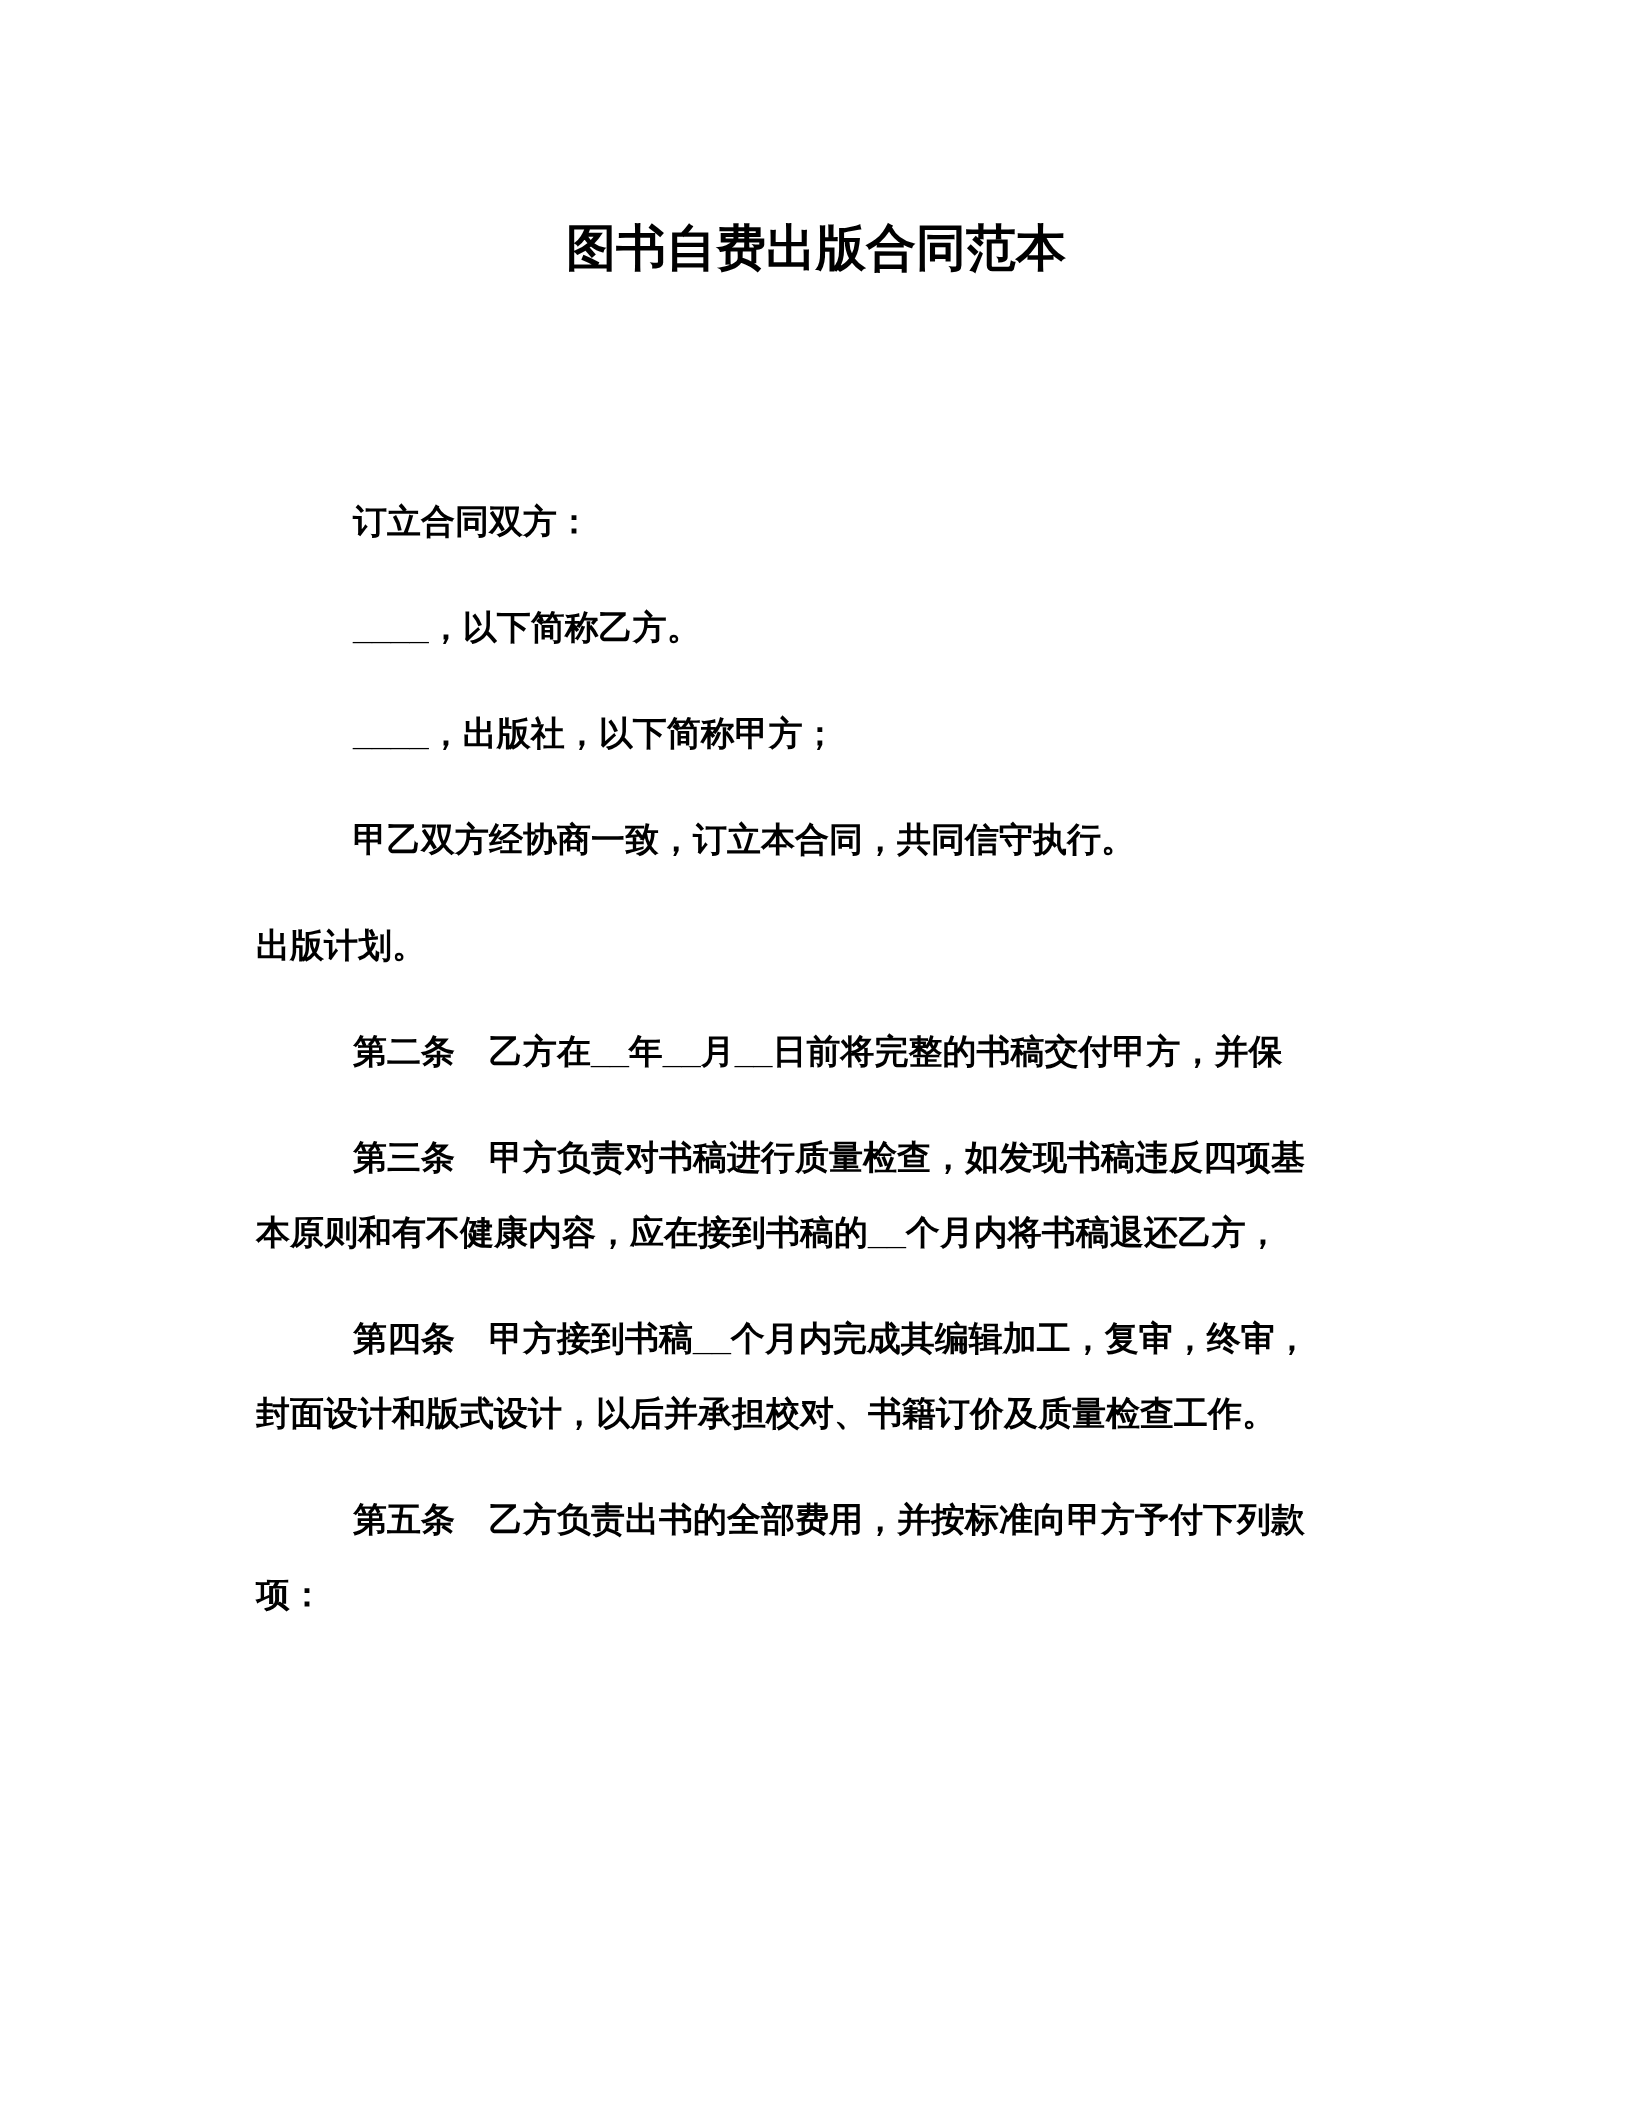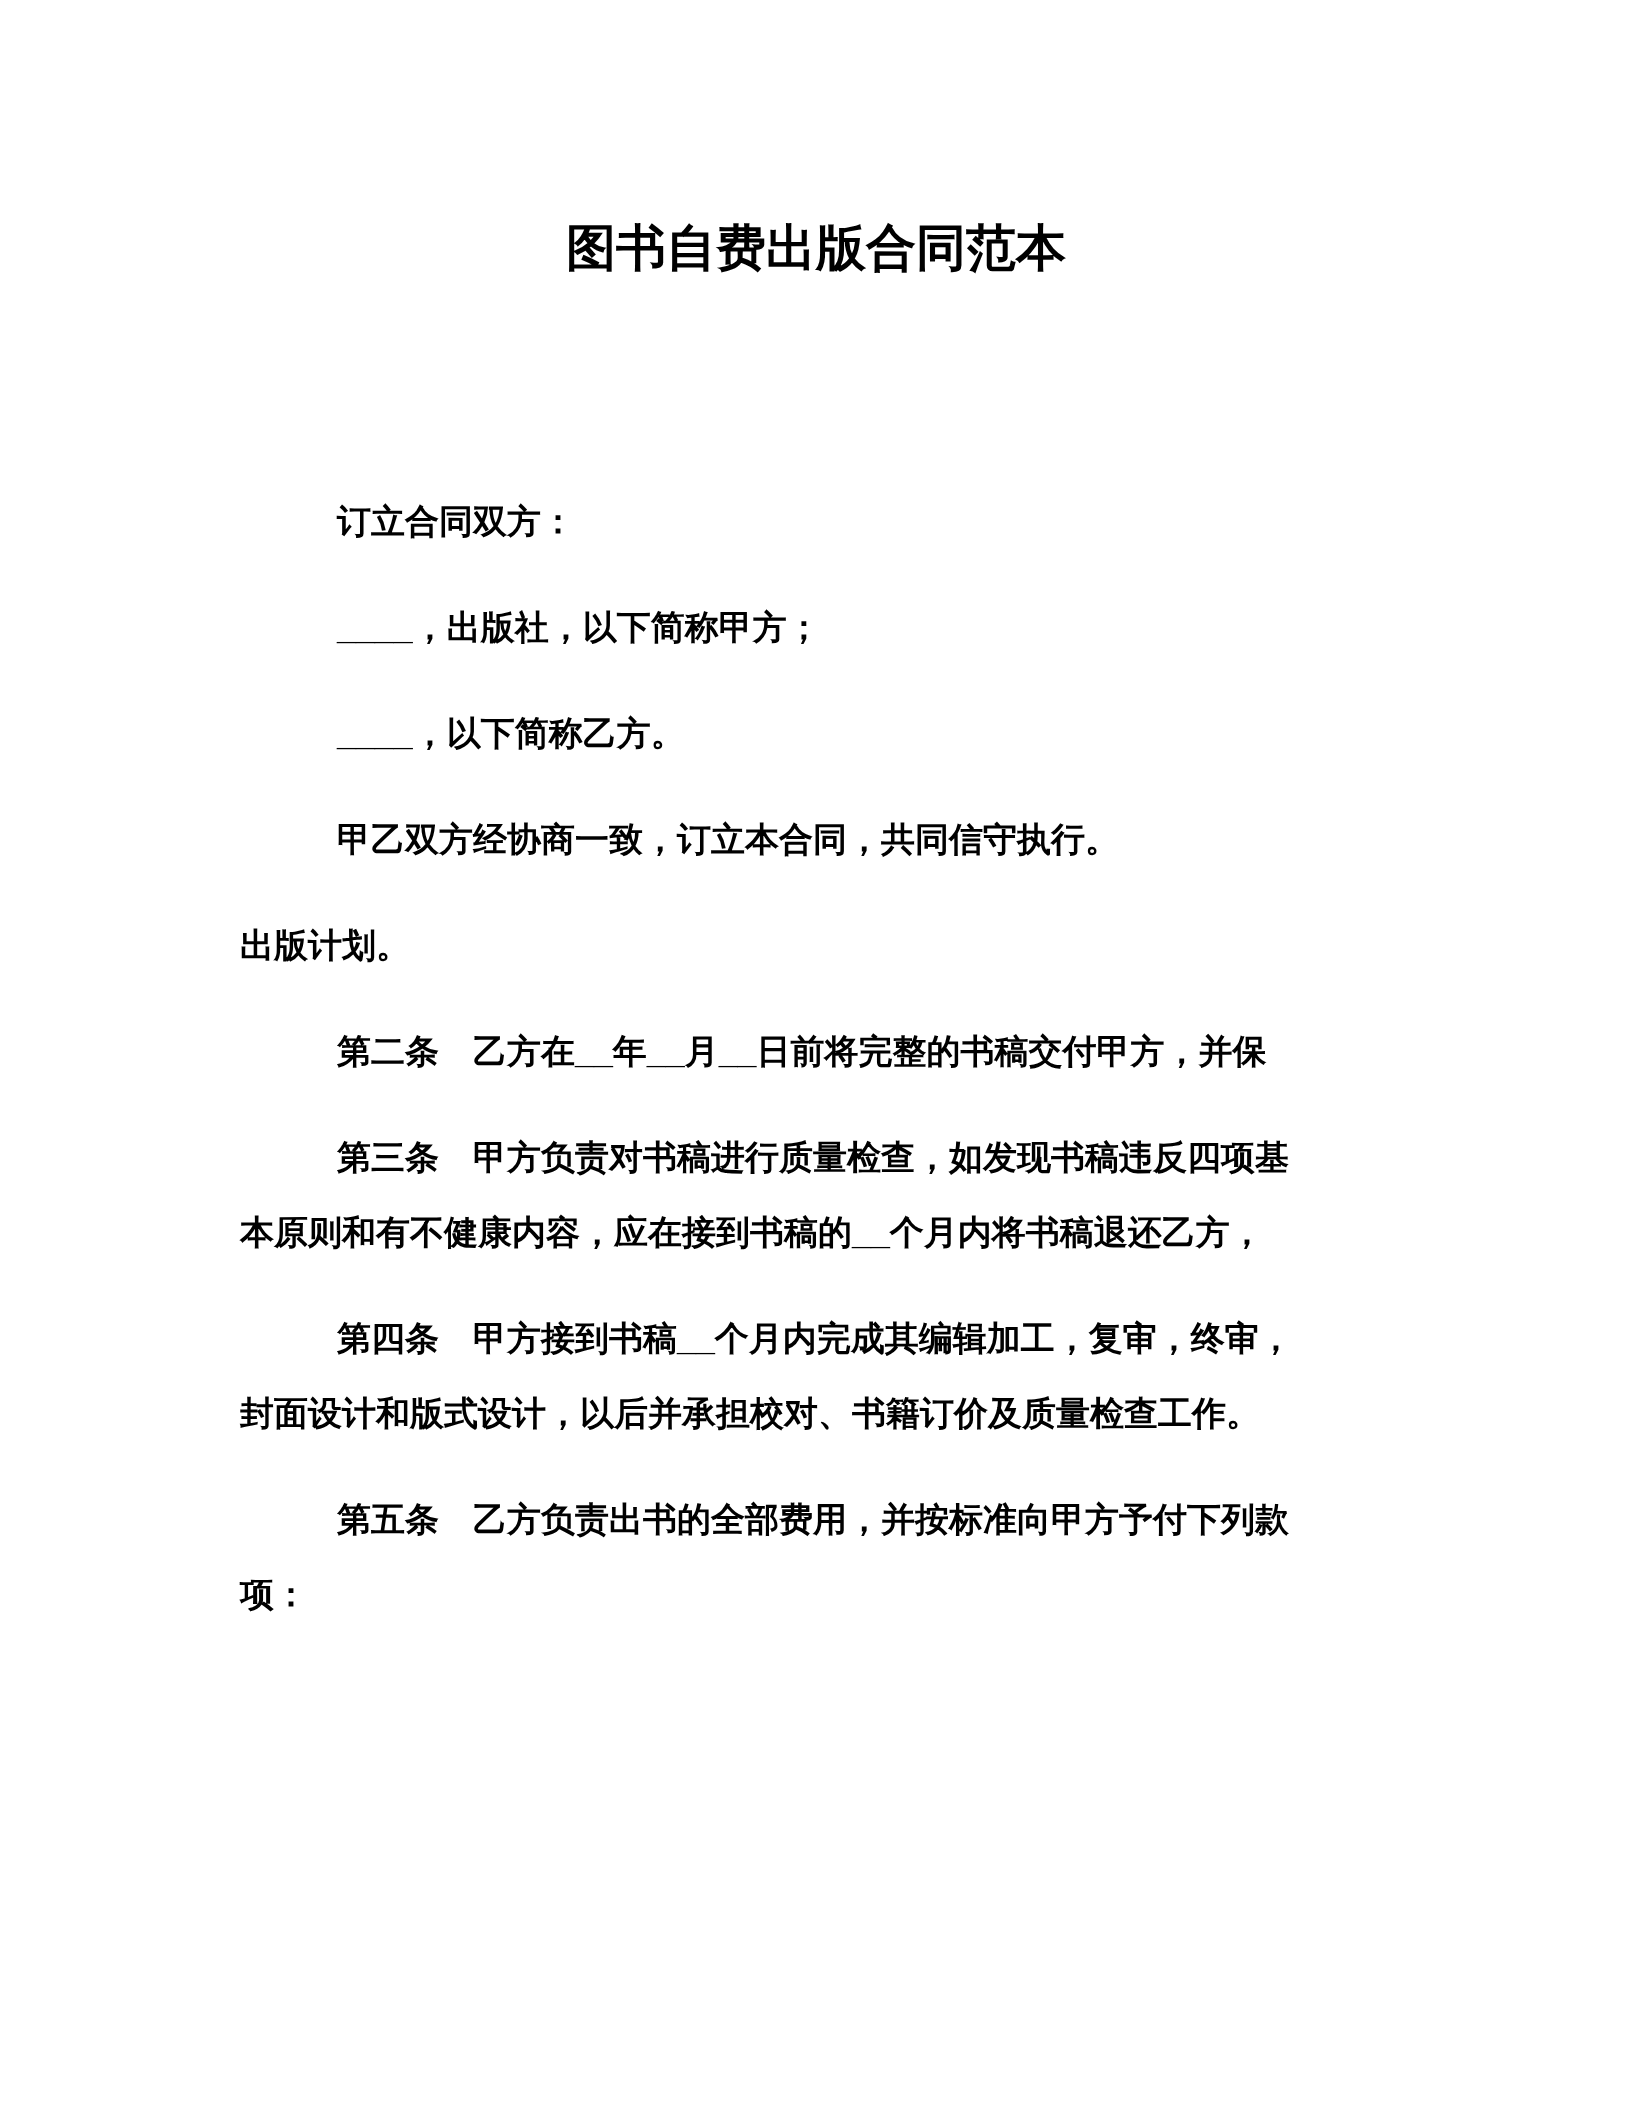--- a/index.html
+++ b/index.html
@@ -26,45 +26,45 @@
     font-size: 50px;
     line-height: 60px;
     font-weight: 700;
     text-align: center;
     white-space: pre;
   }
   .content {
     font-weight: 700;
   }
   .para {
-    margin: 0 0 31px 0;
+    margin: 0 0 31px 16px;
   }
   .line {
     font-size: 34px;
     line-height: 75px;
     white-space: pre;
   }
   .line.first {
     text-indent: 97px;
   }
 </style>
 </head>
 <body>
 
 <div class="page">
   <h1 class="title">图书自费出版合同范本</h1>
   <div class="content" id="paragraphs">
       <div class="para">
         <div class="line first">订立合同双方：</div>
       </div>
       <div class="para">
-        <div class="line first">____，出版社，以下简称甲方；</div>
+        <div class="line first">____，以下简称乙方。</div>
       </div>
       <div class="para">
-        <div class="line first">____，以下简称乙方。</div>
+        <div class="line first">____，出版社，以下简称甲方；</div>
       </div>
       <div class="para">
         <div class="line first">甲乙双方经协商一致，订立本合同，共同信守执行。</div>
       </div>
       <div class="para">
         <div class="line">出版计划。</div>
       </div>
       <div class="para">
         <div class="line first">第二条　乙方在__年__月__日前将完整的书稿交付甲方，并保</div>
       </div>

